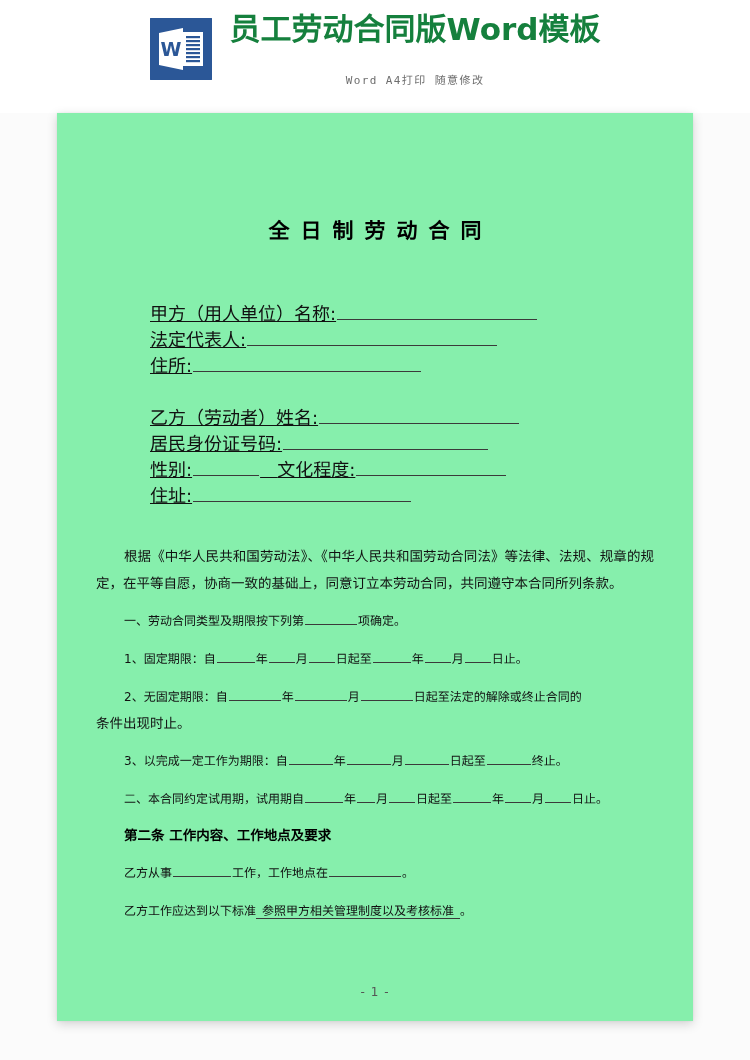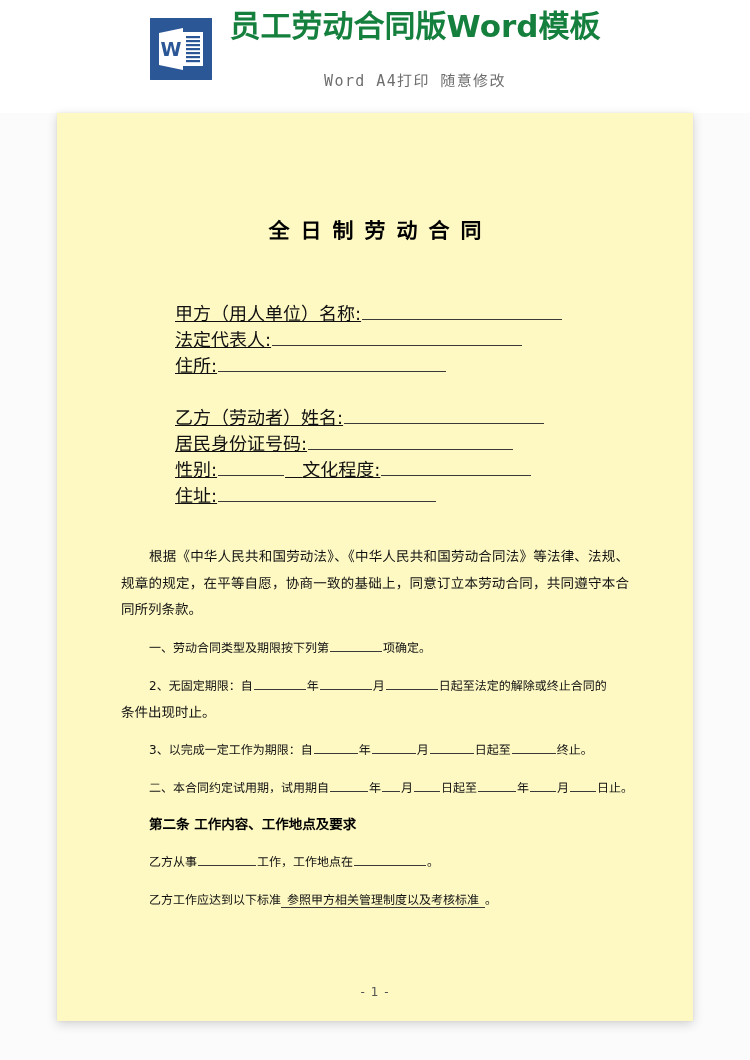--- a/index.html
+++ b/index.html
@@ -48,43 +48,43 @@
   }
   .banner-title {
     font-size: 31px;
     font-weight: bold;
     color: #15803d;
     letter-spacing: 0px;
     line-height: 1.15;
     white-space: nowrap;
   }
   .banner-sub {
-    font-size: 15px;
+    font-size: 11px;
     color: #6e6e6e;
     margin-top: 24px;
     letter-spacing: 1.4px;
     font-family: "DejaVu Sans Mono", "Liberation Mono", monospace;
     white-space: nowrap;
   }
 
   
   .sheet-wrap {
     position: absolute;
     left: 57px;
     top: 113px;
     width: 636px;
     height: 908px;
   }
   .sheet {
     width: 100%;
     height: 100%;
-    background: #fef9c3;
+    background: #86efac;
     box-shadow: 0 3px 10px rgba(0,0,0,0.17), 0 0 2px rgba(0,0,0,0.07);
     box-sizing: border-box;
-    padding: 0 64px;
+    padding: 0 39px;
     position: relative;
     overflow: hidden;
   }
 
   .doc-title {
     text-align: center;
     font-size: 21px;
     font-weight: bold;
     color: #000;
     letter-spacing: 11px;
@@ -254,20 +254,23 @@
     </div>
   </div>
 
   <p class="para intro">根据《中华人民共和国劳动法》、《中华人民共和国劳动合同法》等法律、法规、规章的规定，在平等自愿，协商一致的基础上，同意订立本劳动合同，共同遵守本合同所列条款。</p>
 
 
   <div class="item gap">
     <span>一、劳动合同类型及期限按下列第</span><span class="u-thin u-52"></span><span>项确定。</span>
   </div>
 
+  <div class="item gap">
+    <span>1、固定期限：自</span><span class="u-thin u-38"></span><span>年</span><span class="u-thin u-26"></span><span>月</span><span class="u-thin u-26"></span><span>日起至</span><span class="u-thin u-38"></span><span>年</span><span class="u-thin u-26"></span><span>月</span><span class="u-thin u-26"></span><span>日止。</span>
+  </div>
 
   <div class="item gap">
     <span>2、无固定期限：自</span><span class="u-thin u-52"></span><span>年</span><span class="u-thin u-52"></span><span>月</span><span class="u-thin u-52"></span><span>日起至法定的解除或终止合同的</span>
   </div>
   <div class="item-cont">条件出现时止。</div>
 
   <div class="item gap">
     <span>3、以完成一定工作为期限：自</span><span class="u-thin u-44"></span><span>年</span><span class="u-thin u-44"></span><span>月</span><span class="u-thin u-44"></span><span>日起至</span><span class="u-thin u-44"></span><span>终止。</span>
   </div>
 

